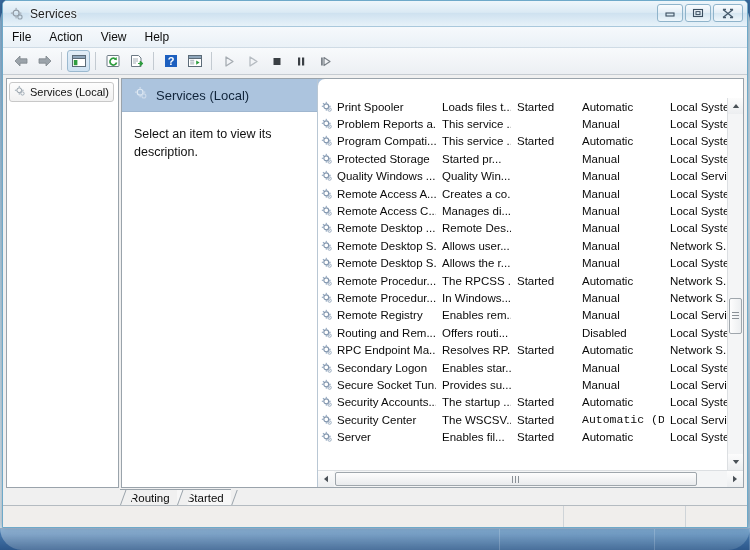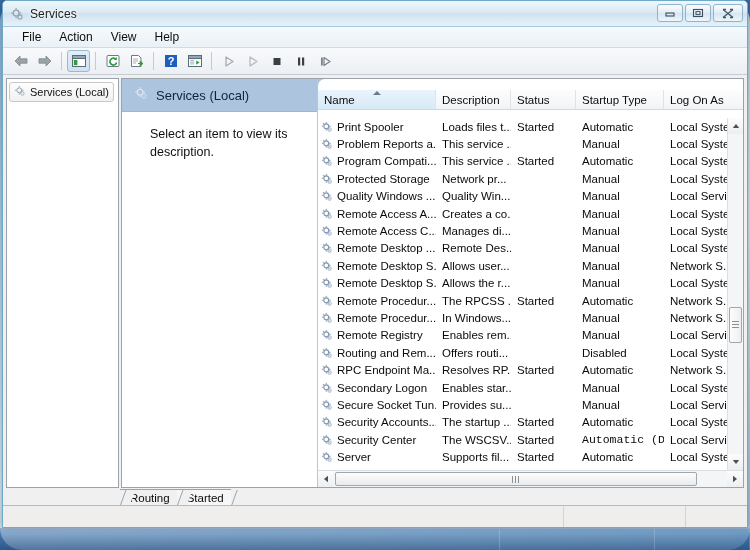--- a/index.html
+++ b/index.html
@@ -56,21 +56,20 @@
     color: #2c3e50;
   }
   .winbtn.close { width: 30px; }
 
   
   #menubar {
     height: 21px; flex: 0 0 21px;
     background: linear-gradient(to bottom, #f6f9fc, #eaf1f7);
     border-bottom: 1px solid #cfdbe5;
     display: flex; align-items: center;
-    padding-left: 10px;
   }
   .menu-item {
     font-size: 12px; color: #0d0d0d;
     padding: 2px 9px; border-radius: 2px;
     line-height: 1;
   }
 
   
   #toolbar {
     height: 27px; flex: 0 0 27px;
@@ -142,21 +141,21 @@
     background: #acc4de;
     display: flex; align-items: center;
     padding-left: 12px; gap: 8px;
     border-bottom: 1px solid #9fb6cf;
   }
   #desc-header .dh-text {
     font-size: 13px; color: #10243a;
   }
   #desc-body {
     flex: 1 1 auto;
-    padding: 13px 28px;
+    padding: 13px 12px;
     font-size: 12.5px; color: #101010;
     line-height: 1.45;
   }
 
   
   #listpane {
     flex: 1 1 auto;
     display: flex; flex-direction: column;
     min-width: 0;
     border-left: 1px solid #b9c7d4;
@@ -511,38 +510,20 @@
               </span>
               <span class="dh-text">Services (Local)</span>
             </div>
             <div id="desc-body">Select an item to view its description.</div>
           </div>
 
           <div id="listpane">
 
             <div id="list-tabtop"></div>
 
-            <div id="colheader">
-              <div class="col c-name sorted">
-                <span class="sortarrow"></span>
-                <span>Name</span>
-              </div>
-              <div class="col c-desc">
-                <span>Description</span>
-              </div>
-              <div class="col c-status">
-                <span>Status</span>
-              </div>
-              <div class="col c-startup">
-                <span>Startup Type</span>
-              </div>
-              <div class="col c-logon">
-                <span>Log On As</span>
-              </div>
-            </div>
 
             <div id="rows-wrap">
               <div id="rows">
                   <div class="row">
                     <div class="cell name" style="flex: 0 0 118px; width: 118px;">
                       <span style="display: flex;">
                         <svg width="12" height="12" viewBox="0 0 16 16">
   <circle cx="7" cy="7" r="3.2" fill="none" stroke="#7f93ab" stroke-width="1.4"></circle>
   <g fill="#93a8c0">
     <rect x="6.3" y="1.1" width="1.5" height="2.2"></rect>
@@ -619,21 +600,21 @@
     <rect x="1.1" y="6.3" width="2.2" height="1.5"></rect>
     <rect x="10.7" y="6.3" width="2.2" height="1.5"></rect>
     <rect x="2.6" y="2.6" width="1.5" height="2" transform="rotate(-45 3.35 3.6)"></rect>
     <rect x="9.9" y="9.9" width="1.5" height="2" transform="rotate(-45 10.65 10.9)"></rect>
   </g>
   <circle cx="11.4" cy="11.4" r="2.3" fill="none" stroke="#8fa3b9" stroke-width="1.2"></circle>
 </svg>
                       </span>
                       <span>Protected Storage</span>
                     </div>
-                    <div class="cell" style="flex: 0 0 75px; width: 75px;">Network pr...</div>
+                    <div class="cell" style="flex: 0 0 75px; width: 75px;">Started pr...</div>
                     <div class="cell" style="flex: 0 0 65px; width: 65px;"></div>
                     <div class="cell" style="flex: 0 0 88px; width: 88px;">Manual</div>
                     <div class="cell" style="flex: 1 1 auto;">Local Syste...</div>
                   </div>
                   <div class="row">
                     <div class="cell name" style="flex: 0 0 118px; width: 118px;">
                       <span style="display: flex;">
                         <svg width="12" height="12" viewBox="0 0 16 16">
   <circle cx="7" cy="7" r="3.2" fill="none" stroke="#7f93ab" stroke-width="1.4"></circle>
   <g fill="#93a8c0">
@@ -987,21 +968,21 @@
     <rect x="1.1" y="6.3" width="2.2" height="1.5"></rect>
     <rect x="10.7" y="6.3" width="2.2" height="1.5"></rect>
     <rect x="2.6" y="2.6" width="1.5" height="2" transform="rotate(-45 3.35 3.6)"></rect>
     <rect x="9.9" y="9.9" width="1.5" height="2" transform="rotate(-45 10.65 10.9)"></rect>
   </g>
   <circle cx="11.4" cy="11.4" r="2.3" fill="none" stroke="#8fa3b9" stroke-width="1.2"></circle>
 </svg>
                       </span>
                       <span>Server</span>
                     </div>
-                    <div class="cell" style="flex: 0 0 75px; width: 75px;">Supports fil...</div>
+                    <div class="cell" style="flex: 0 0 75px; width: 75px;">Enables fil...</div>
                     <div class="cell" style="flex: 0 0 65px; width: 65px;">Started</div>
                     <div class="cell" style="flex: 0 0 88px; width: 88px;">Automatic</div>
                     <div class="cell" style="flex: 1 1 auto;">Local Syste...</div>
                   </div>
                 </div>
 
               <div id="vscroll">
                 <div class="sb-arrow">
                   <svg width="8" height="6" viewBox="0 0 8 6">
                       <path d="M4 1 L7.2 5 L0.8 5 Z" fill="#4a5157"></path>

